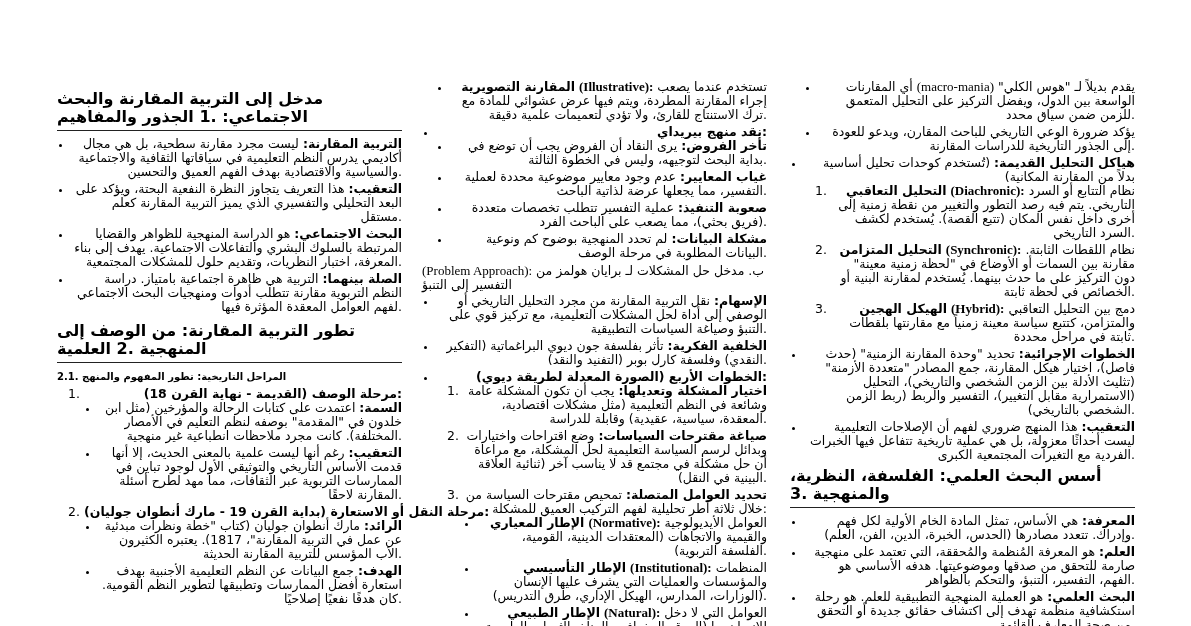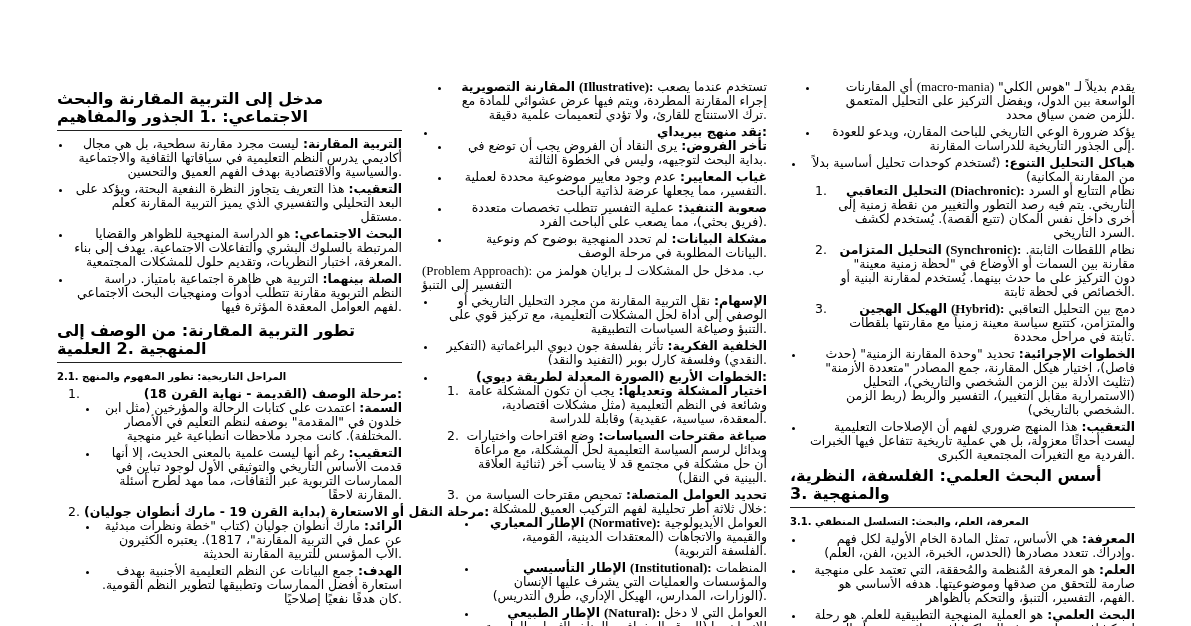--- a/index.html
+++ b/index.html
@@ -88,31 +88,30 @@
     </li>
   </ul>
 </div>
 
 <div class="col col3">
   <ul style="padding-left:28px">
     <li><span>أي المقارنات </span><span class="lat">(macro-mania)</span><span> "يقدم بديلاً لـ "هوس الكلي الواسعة بين الدول، ويفضل التركيز على التحليل المتعمق للزمن ضمن سياق محدد.</span></li>
     <li><span>يؤكد ضرورة الوعي التاريخي للباحث المقارن، ويدعو للعودة إلى الجذور التاريخية للدراسات المقارنة.</span></li>
   </ul>
   <ul>
-    <li><b>هياكل التحليل التنوع:</b><span> (تُستخدم كوحدات تحليل أساسية بدلاً من المقارنة المكانية)</span>
+    <li><b>هياكل التحليل القديمة:</b><span> (تُستخدم كوحدات تحليل أساسية بدلاً من المقارنة المكانية)</span>
       <ol>
         <li><b>التحليل التعاقبي</b> <b class="lat">(Diachronic):</b><span> نظام التتابع أو السرد التاريخي. يتم فيه رصد التطور والتغيير من نقطة زمنية إلى أخرى داخل نفس المكان (تتبع القصة). يُستخدم لكشف السرد التاريخي.</span></li>
         <li><b>التحليل المتزامن</b> <b class="lat">(Synchronic):</b><span> نظام اللقطات الثابتة. مقارنة بين السمات أو الأوضاع في "لحظة زمنية معينة" دون التركيز على ما حدث بينهما. يُستخدم لمقارنة البنية أو الخصائص في لحظة ثابتة.</span></li>
         <li><b>الهيكل الهجين</b> <b class="lat">(Hybrid):</b><span> دمج بين التحليل التعاقبي والمتزامن، كتتبع سياسة معينة زمنياً مع مقارنتها بلقطات ثابتة في مراحل محددة.</span></li>
       </ol>
     </li>
     <li><b>الخطوات الإجرائية:</b><span> تحديد "وحدة المقارنة الزمنية" (حدث فاصل)، اختيار هيكل المقارنة، جمع المصادر "متعددة الأزمنة" (تثليث الأدلة بين الزمن الشخصي والتاريخي)، التحليل (الاستمرارية مقابل التغيير)، التفسير والربط (ربط الزمن الشخصي بالتاريخي).</span></li>
     <li><b>التعقيب:</b><span> هذا المنهج ضروري لفهم أن الإصلاحات التعليمية ليست أحداثًا معزولة، بل هي عملية تاريخية تتفاعل فيها الخبرات الفردية مع التغيرات المجتمعية الكبرى.</span></li>
   </ul>
 
   <h2 class="sec" style="margin-top:5px">أسس البحث العلمي: الفلسفة، النظرية، والمنهجية .3</h2>
-  <h3>المعرفة، العلم، والبحث: التسلسل المنطقي .3.1</h3>
   <ul>
     <li><b>المعرفة:</b><span> هي الأساس، تمثل المادة الخام الأولية لكل فهم وإدراك. تتعدد مصادرها (الحدس، الخبرة، الدين، الفن، العلم).</span></li>
     <li><b>العلم:</b><span> هو المعرفة المُنظمة والمُحققة، التي تعتمد على منهجية صارمة للتحقق من صدقها وموضوعيتها. هدفه الأساسي هو الفهم، التفسير، التنبؤ، والتحكم بالظواهر.</span></li>
     <li><b>البحث العلمي:</b><span> هو العملية المنهجية التطبيقية للعلم. هو رحلة استكشافية منظمة تهدف إلى اكتشاف حقائق جديدة أو التحقق من صحة المعارف القائمة.</span></li>
   </ul>
 </div>
 
 </body></html>

